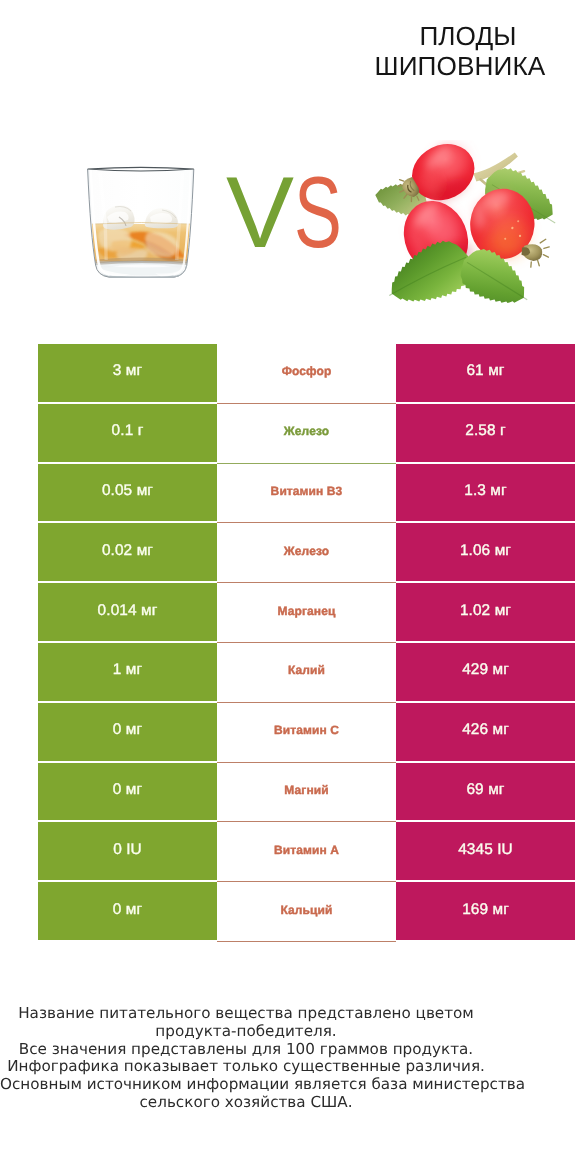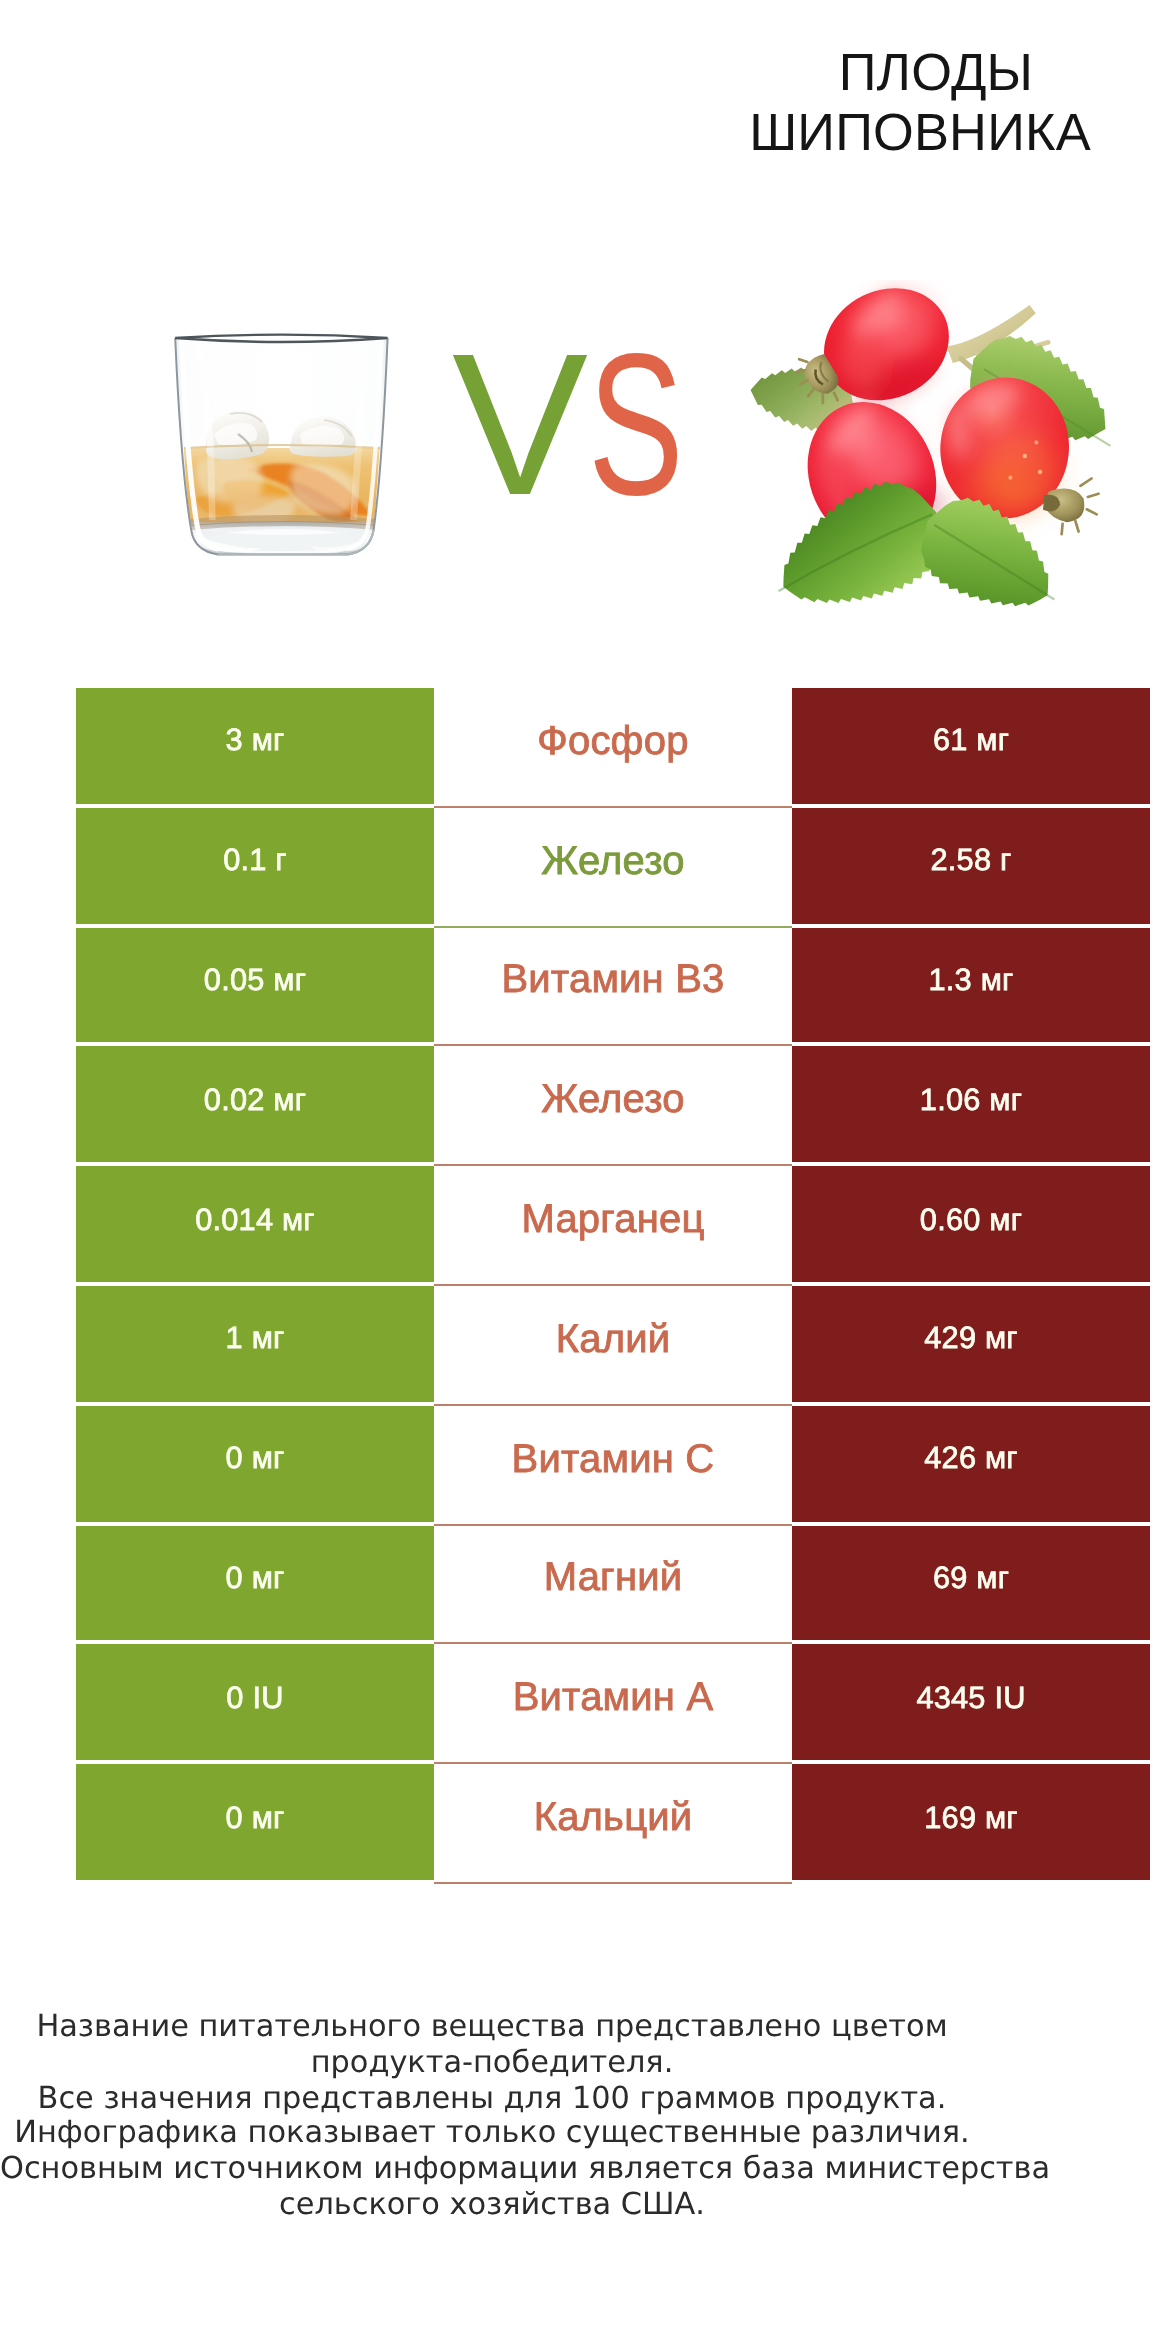--- a/index.html
+++ b/index.html
@@ -22,23 +22,23 @@
   .hips{position:absolute;left:366px;top:140px;width:198px;height:168px;}
 
   
   .tbl{position:absolute;left:21px;top:344px;width:537px;height:598px;transform:translateZ(0);}
   .row{position:absolute;left:17px;width:537px;height:59.8px;}
   .cell{position:absolute;top:0;height:100%;box-sizing:border-box;display:flex;align-items:center;justify-content:center;}
   .cleft{left:0;width:179px;height:57.8px;}
   .cright{left:358px;width:179px;height:57.8px;}
   .cmid{left:179px;width:179px;}
   .val{font-size:15.4px;font-weight:400;color:#fbfeef;-webkit-text-stroke:0.38px #fbfeef;letter-spacing:0.1px;white-space:nowrap;position:relative;top:-1.5px;}
-  .lbl{font-size:20px;font-weight:400;-webkit-text-stroke:0.42px;letter-spacing:0.1px;white-space:nowrap;position:relative;top:-2px;}
+  .lbl{font-size:12px;font-weight:700;-webkit-text-stroke:0.42px;letter-spacing:0.1px;white-space:nowrap;position:relative;top:-2px;}
   .g{background:#7fa62f;}
-  .o{background:#7f1d1d;justify-content:center;}
+  .o{background:#be185d;justify-content:center;}
   .row .cmid{border-bottom:1px solid;}
   .row.wr .cmid{border-color:#bd8068;}
   .row.wl .cmid{border-color:#93ab5c;}
   .row.wr .lbl{color:#c96a4e;-webkit-text-stroke-color:#c96a4e;}
   .row.wl .lbl{color:#7c9b3c;-webkit-text-stroke-color:#7c9b3c;}
 
   
   .foot{position:absolute;left:0;top:1005px;width:492px;text-align:center;color:#2b2b2b;font-family:"DejaVu Sans",sans-serif;font-size:15.2px;line-height:17.8px;}
   .foot div{white-space:nowrap;}
 </style>
@@ -355,21 +355,21 @@
         </div>
       </div>
       <div class="row wr" style="top: 239.2px;">
         <div class="cell cleft g">
           <span class="val">0.014 мг</span>
         </div>
         <div class="cell cmid">
           <span class="lbl">Марганец</span>
         </div>
         <div class="cell cright o">
-          <span class="val">0.60 мг</span>
+          <span class="val">1.02 мг</span>
         </div>
       </div>
       <div class="row wr" style="top: 299px;">
         <div class="cell cleft g">
           <span class="val">1 мг</span>
         </div>
         <div class="cell cmid">
           <span class="lbl">Калий</span>
         </div>
         <div class="cell cright o">

